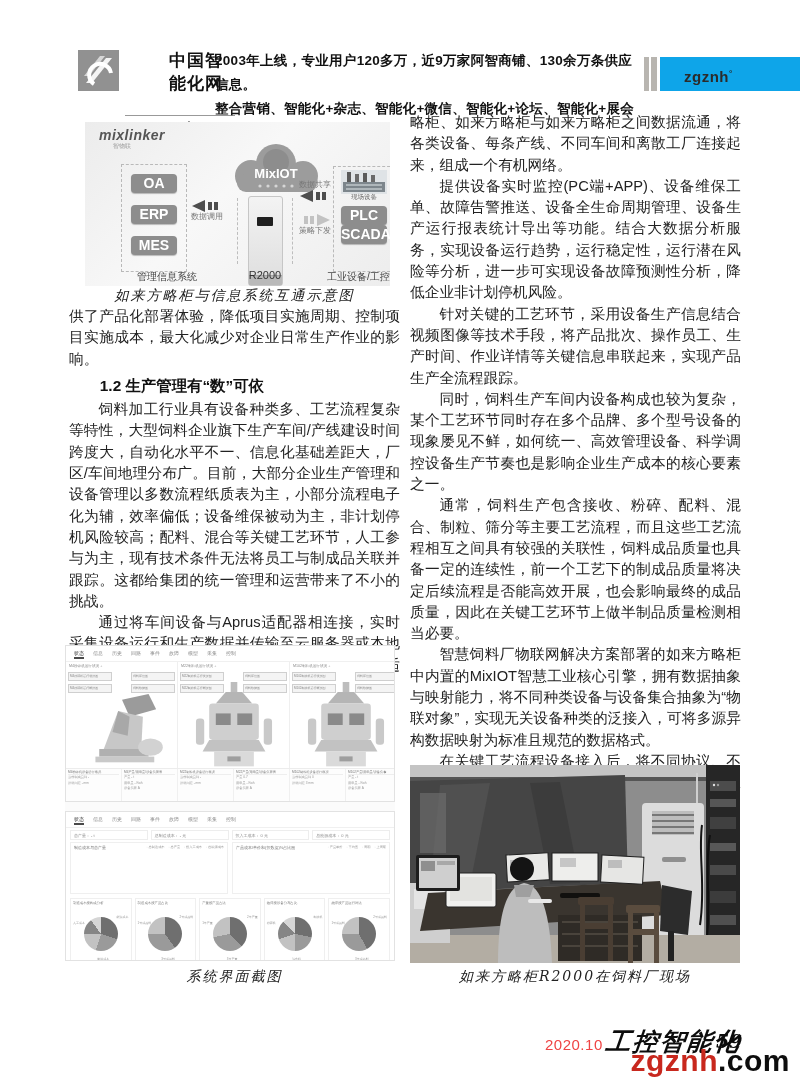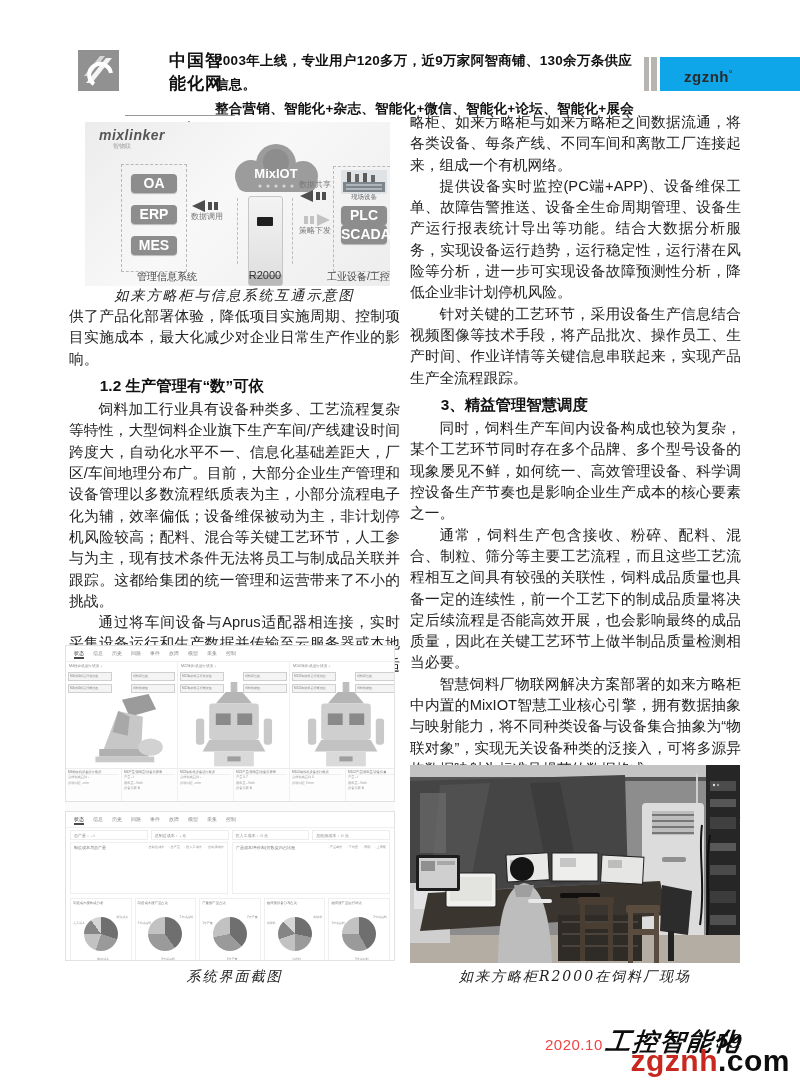--- a/index.html
+++ b/index.html
@@ -434,21 +434,20 @@
       </div>
 
     </div>
   </figure>
   <div class="cap cap-fig2">系统界面截图</div>
 
   <div class="col col-right">
     <p class="p cont">略柜、如来方略柜与如来方略柜之间数据流通，将各类设备、每条产线、不同车间和离散工厂连接起来，组成一个有机网络。</p>
     <p class="p">提供设备实时监控(PC端+APP)、设备维保工单、故障告警推送、设备全生命周期管理、设备生产运行报表统计导出等功能。结合大数据分析服务，实现设备运行趋势，运行稳定性，运行潜在风险等分析，进一步可实现设备故障预测性分析，降低企业非计划停机风险。</p>
     <p class="p">针对关键的工艺环节，采用设备生产信息结合视频图像等技术手段，将产品批次、操作员工、生产时间、作业详情等关键信息串联起来，实现产品生产全流程跟踪。</p>
-    <p class="h2">3、精益管理智慧调度</p>
     <p class="p">同时，饲料生产车间内设备构成也较为复杂，某个工艺环节同时存在多个品牌、多个型号设备的现象屡见不鲜，如何统一、高效管理设备、科学调控设备生产节奏也是影响企业生产成本的核心要素之一。</p>
     <p class="p">通常，饲料生产包含接收、粉碎、配料、混合、制粒、筛分等主要工艺流程，而且这些工艺流程相互之间具有较强的关联性，饲料成品质量也具备一定的连续性，前一个工艺下的制成品质量将决定后续流程是否能高效开展，也会影响最终的成品质量，因此在关键工艺环节上做半制品质量检测相当必要。</p>
     <p class="p">智慧饲料厂物联网解决方案部署的如来方略柜中内置的MixIOT智慧工业核心引擎，拥有数据抽象与映射能力，将不同种类设备与设备集合抽象为“物联对象”，实现无关设备种类的泛接入，可将多源异构数据映射为标准且规范的数据格式。</p>
     <p class="p">在关键工艺流程设备接入后，将不同协议、不同种类、不同格式的设备数据统一转化为标准的数据格</p>
   </div>
 
   <div class="photo">
     <svg width="330" height="198" viewBox="0 0 330 198">
       <rect x="0" y="0" width="330" height="198" fill="#8d8d8d"></rect>
       <rect x="0" y="0" width="330" height="14" fill="#c4c4c4"></rect>

